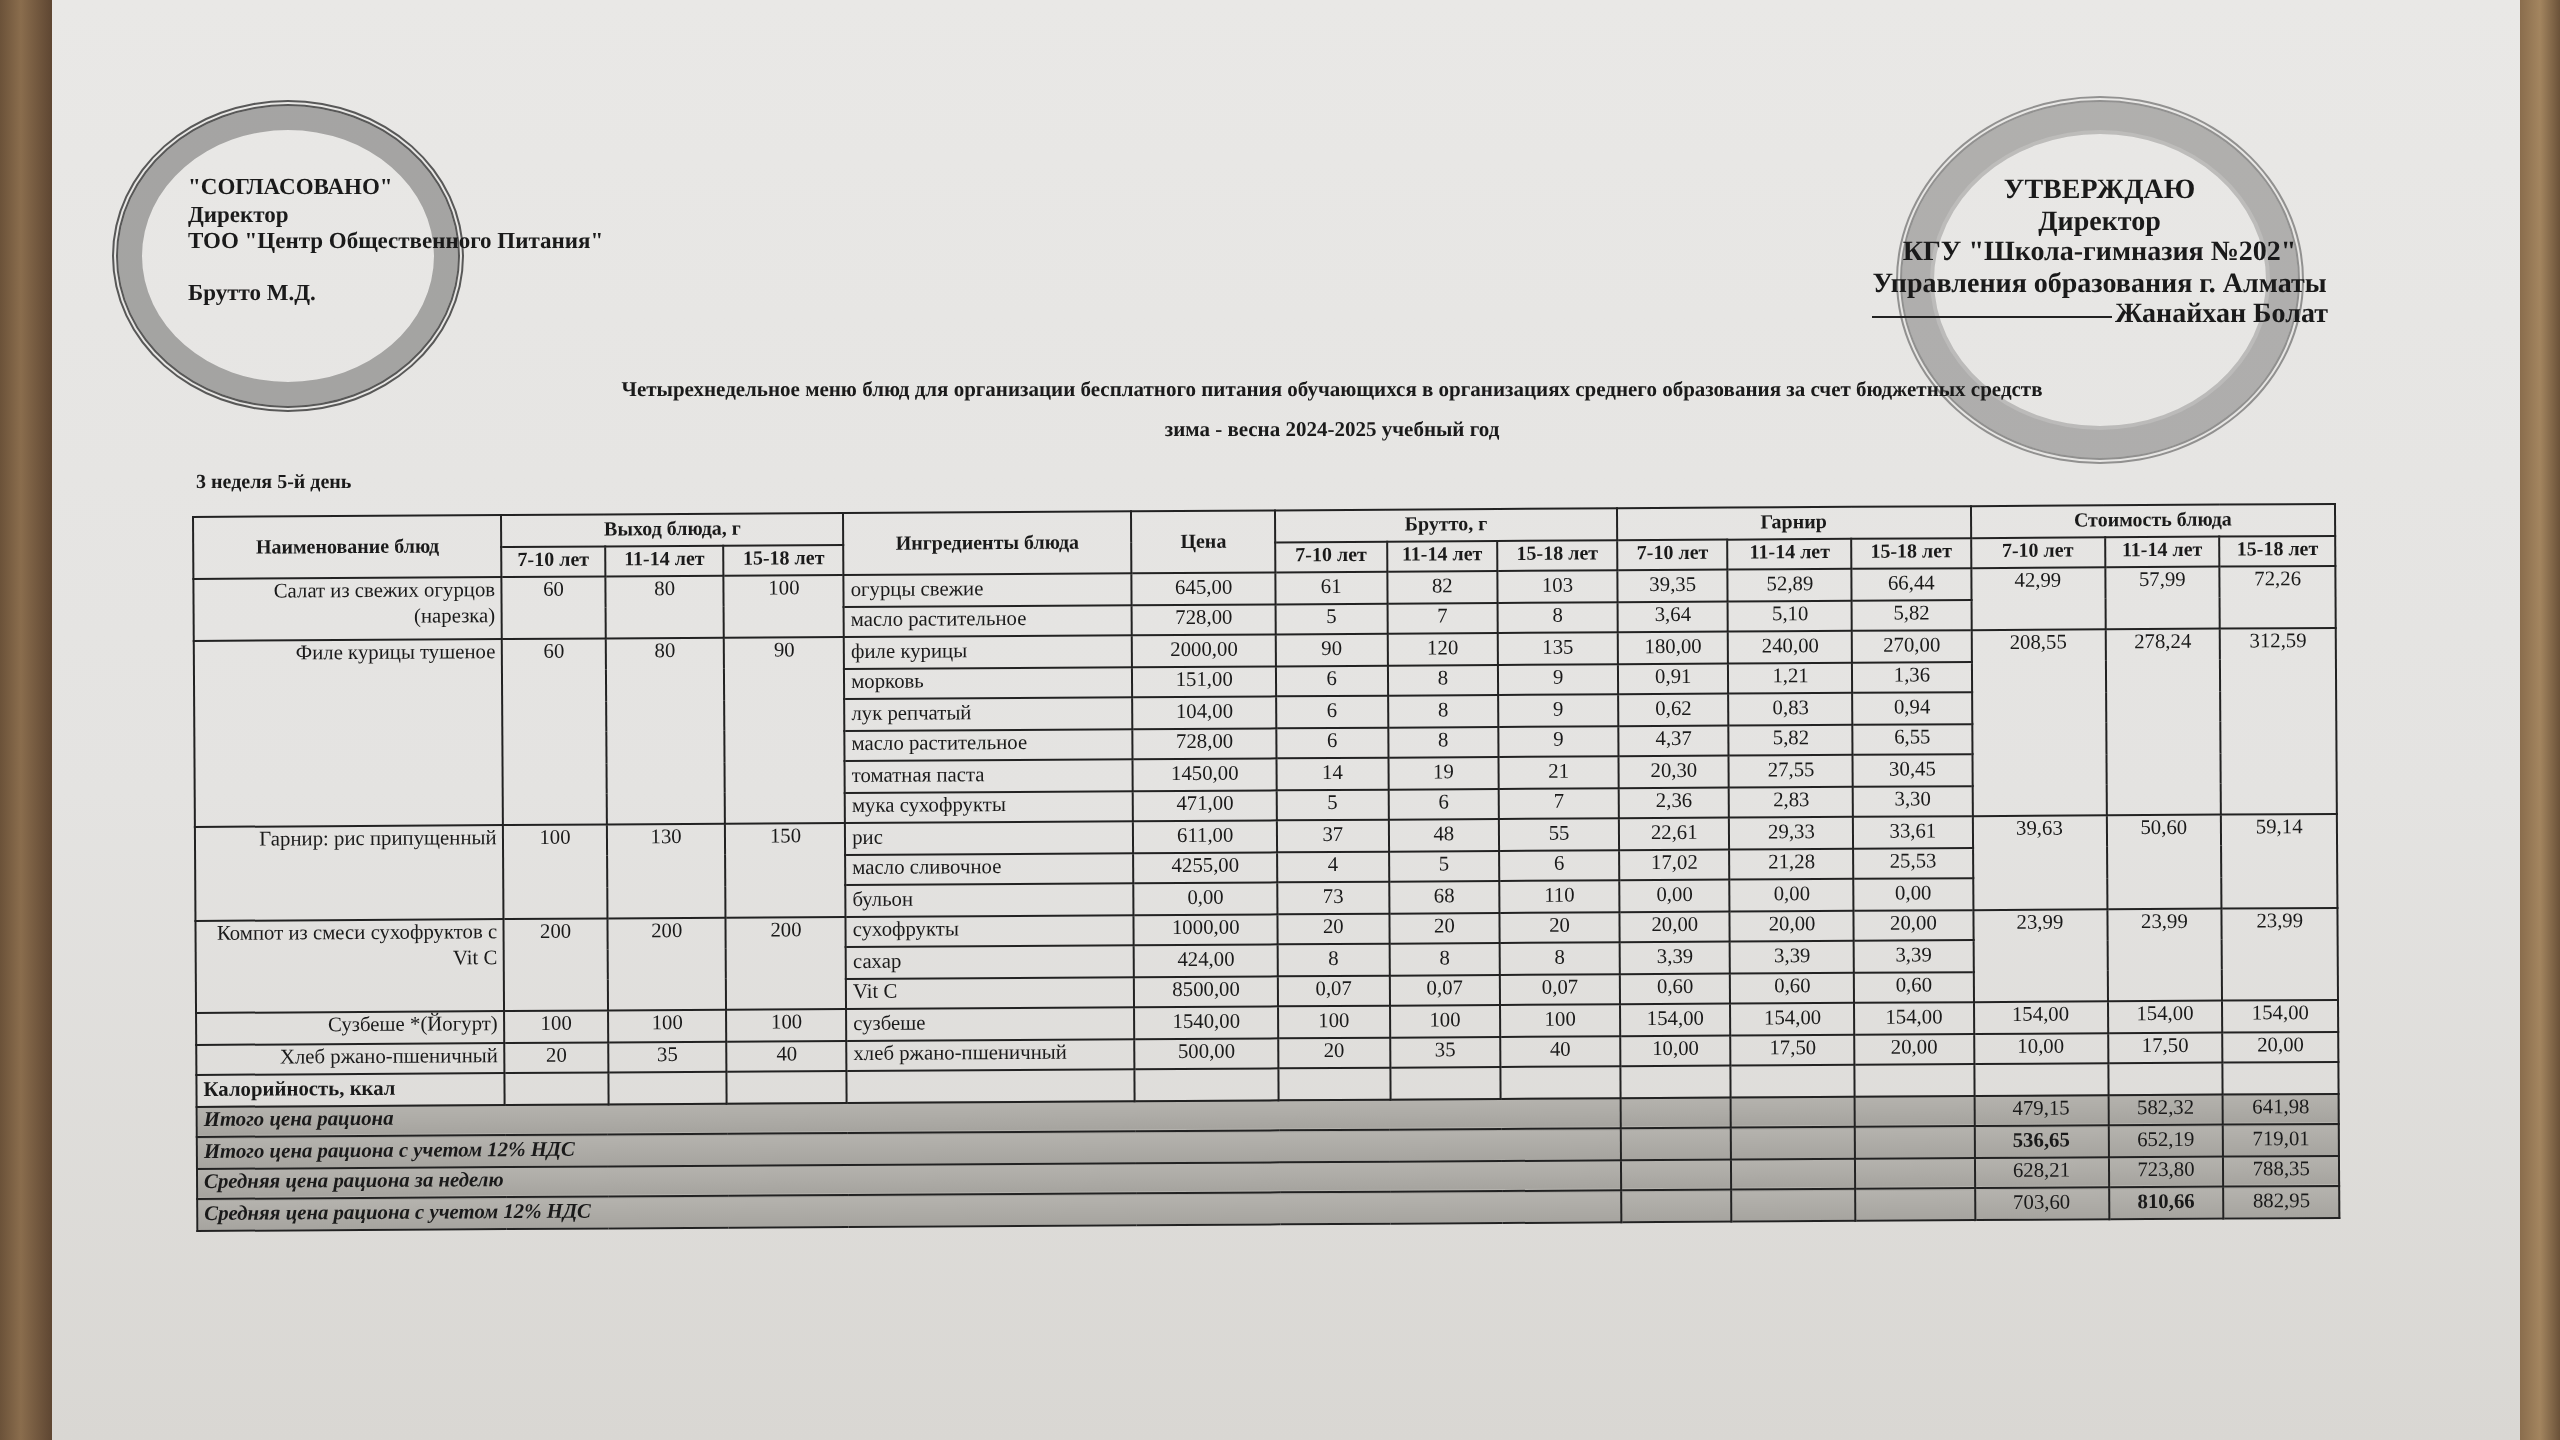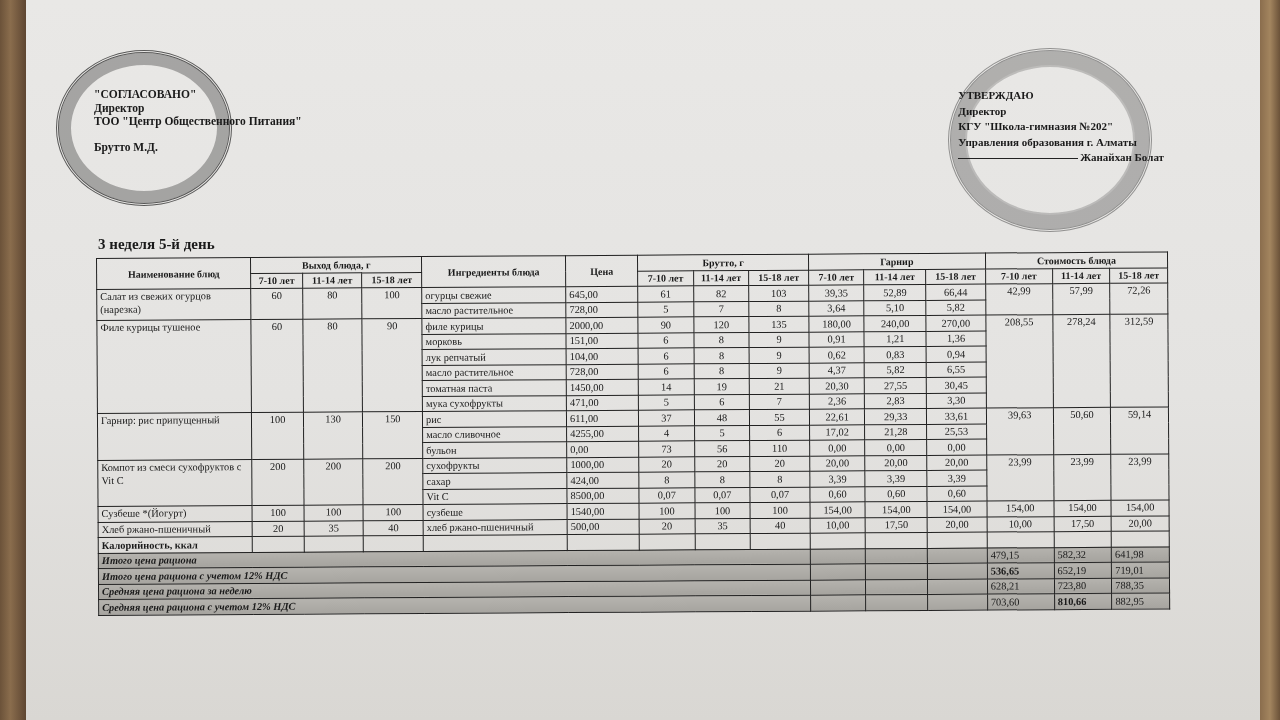--- a/index.html
+++ b/index.html
@@ -19,37 +19,37 @@
     color: #1a1a1a;
   }
   .stamp {
     position: absolute; border-radius: 50%;
     border: 3px double rgba(40,40,40,0.75);
     box-shadow: inset 0 0 0 10px rgba(0,0,0,0.0), inset 0 0 0 12px rgba(40,40,40,0.35);
   }
   .stamp-left { left: 30px; top: 50px; width: 170px; height: 150px; }
   .stamp-right { left: 922px; top: 48px; width: 198px; height: 178px; border-color: rgba(60,60,60,0.5); box-shadow: inset 0 0 0 14px rgba(80,80,80,0.12), inset 0 0 0 16px rgba(60,60,60,0.25); }
   .approve-left { position: absolute; left: 68px; top: 88px; font-size: 11.5px; font-weight: bold; line-height: 13.5px; }
-  .approve-right { position: absolute; right: 96px; top: 88px; font-size: 11px; font-weight: bold; line-height: 15.5px; text-align: left; }
+  .approve-right { position: absolute; right: 96px; top: 88px; font-size: 14px; font-weight: bold; line-height: 15.5px; text-align: center; }
   .sign-line { display: inline-block; width: 120px; border-bottom: 1px solid #222; margin-right: 2px; vertical-align: 2px; }
   .title { position: absolute; left: 230px; top: 186px; width: 820px; text-align: center; font-size: 10.5px; font-weight: bold; line-height: 20px; }
-  .week { position: absolute; left: 72px; top: 236px; font-size: 15px; font-weight: bold; }
+  .week { position: absolute; left: 72px; top: 236px; font-size: 10px; font-weight: bold; }
 
   table.menu {
     position: absolute; left: 70px; top: 258px; width: 1072px;
     border-collapse: collapse; font-size: 10.4px;
     transform: rotate(-0.35deg); transform-origin: left top;
   }
   table.menu td, table.menu th { border: 1px solid #222; padding: 0 3px; height: 14.5px; line-height: 13px; }
   table.menu th { font-weight: bold; font-size: 10px; }
   .hdr-main th { height: 36px; }
   .c { text-align: center; }
-  .r { text-align: left; }
+  .r { text-align: center; }
   .top { vertical-align: top; }
-  .dish { text-align: left; vertical-align: top; }
+  .dish { text-align: right; vertical-align: top; }
   .sum-row td { background: linear-gradient(180deg,#b5b3ae,#a6a49f); font-style: italic; font-weight: bold; height: 16px; }
   .sum-row td.lbl { text-align: left; }
   .kcal td { height: 15px; }
 </style>
 </head>
 <body>
 
 <div class="wood-left"></div>
 <div class="wood-right"></div>
 
@@ -66,20 +66,24 @@
   </div>
 
   <div class="approve-right">
     <div>УТВЕРЖДАЮ</div>
     <div>Директор</div>
     <div>КГУ "Школа-гимназия №202"</div>
     <div>Управления образования г. Алматы</div>
     <div><span class="sign-line"></span><span>Жанайхан Болат</span></div>
   </div>
 
+  <div class="title">
+    <div>Четырехнедельное меню блюд для организации бесплатного питания обучающихся в организациях среднего образования за счет бюджетных средств</div>
+    <div>зима - весна 2024-2025 учебный год</div>
+  </div>
 
   <div class="week">3 неделя 5-й день</div>
 
   <table class="menu">
     <colgroup>
       <col style="width:150px">
         <col style="width:50px">
         <col style="width:58px">
         <col style="width:58px">
       <col style="width:140px">
@@ -238,21 +242,21 @@
           <td class="c">5</td>
           <td class="c">6</td>
           <td class="c">17,02</td>
           <td class="c">21,28</td>
           <td class="c">25,53</td>
         </tr>
         <tr>
           <td>бульон</td>
           <td class="r">0,00</td>
           <td class="c">73</td>
-          <td class="c">56</td>
+          <td class="c">68</td>
           <td class="c">110</td>
           <td class="c">0,00</td>
           <td class="c">0,00</td>
           <td class="c">0,00</td>
         </tr>
         <tr>
           <td class="dish" rowspan="3">Компот из смеси сухофруктов с Vit C</td>
           <td class="c top" rowspan="3">200</td>
           <td class="c top" rowspan="3">200</td>
           <td class="c top" rowspan="3">200</td>

